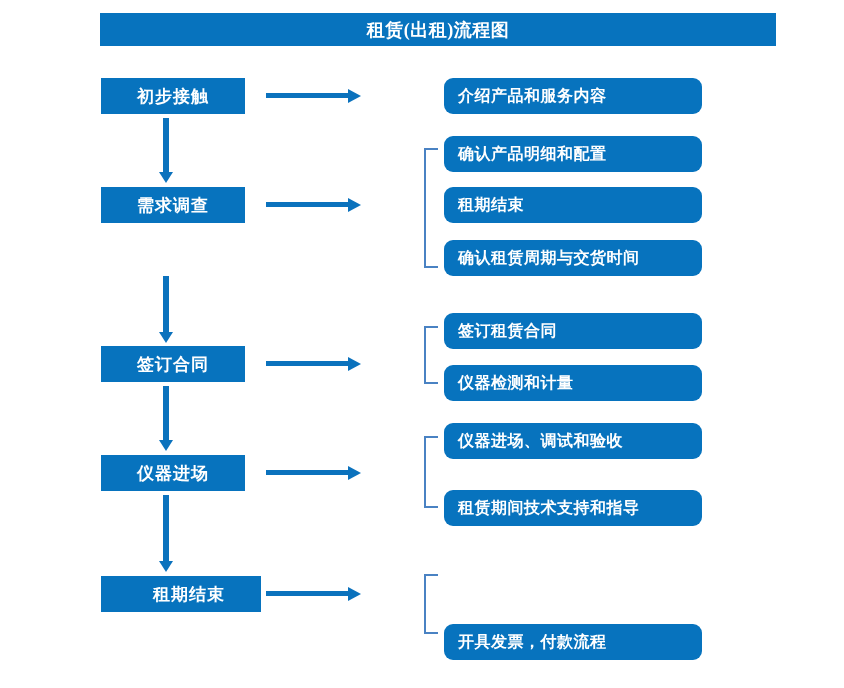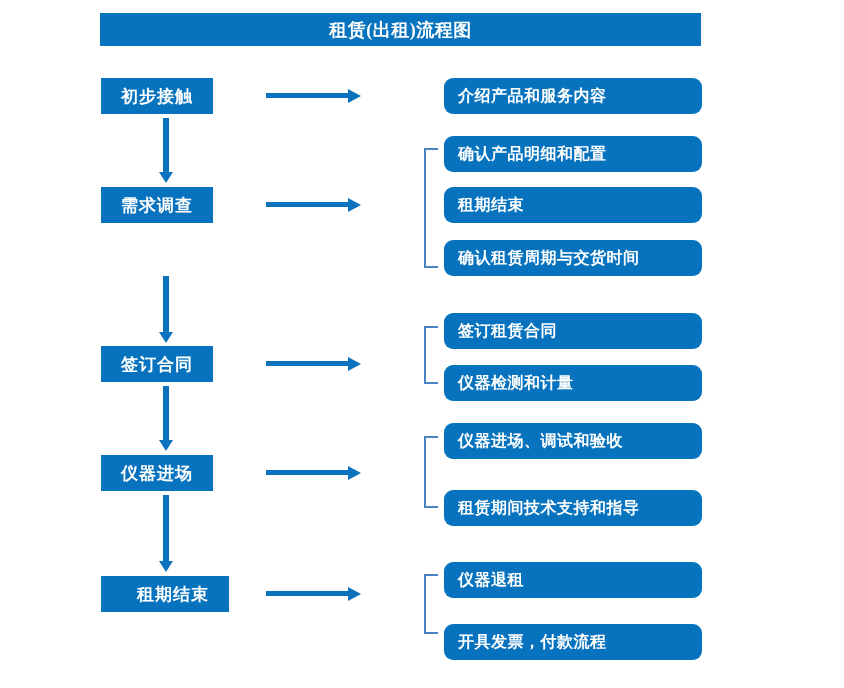--- a/index.html
+++ b/index.html
@@ -17,35 +17,35 @@
   #canvas {
     position: absolute;
     left: 0; top: 0;
     width: 844px;
     height: 688px;
   }
   .title-bar {
     position: absolute;
     left: 100px;
     top: 13px;
-    width: 601px;
+    width: 676px;
     height: 33px;
     background: #0773BE;
     color: #ffffff;
     font-size: 18px;
     font-weight: bold;
     display: flex;
     align-items: center;
     justify-content: center;
     letter-spacing: 0.5px;
   }
   .stage-box {
     position: absolute;
     left: 101px;
-    width: 112px;
+    width: 144px;
     height: 36px;
     background: #0773BE;
     color: #ffffff;
     font-size: 17px;
     font-weight: bold;
     display: flex;
     align-items: center;
     justify-content: center;
     letter-spacing: 1px;
   }
@@ -202,17 +202,16 @@
   <div class="detail-box" style="top:240px;">确认租赁周期与交货时间</div>
 
   <div class="detail-box" style="top:313px;">签订租赁合同</div>
 
   <div class="detail-box" style="top:365px;">仪器检测和计量</div>
 
   <div class="detail-box" style="top:490px;">租赁期间技术支持和指导</div>
 
   <div class="detail-box" style="top:423px;">仪器进场、调试和验收</div>
 
-  <div class="detail-box" style="top:562px;">仪器退租</div>
 
   <div class="detail-box" style="top:624px;">开具发票，付款流程</div>
 
 </div>
 
 </body></html>

